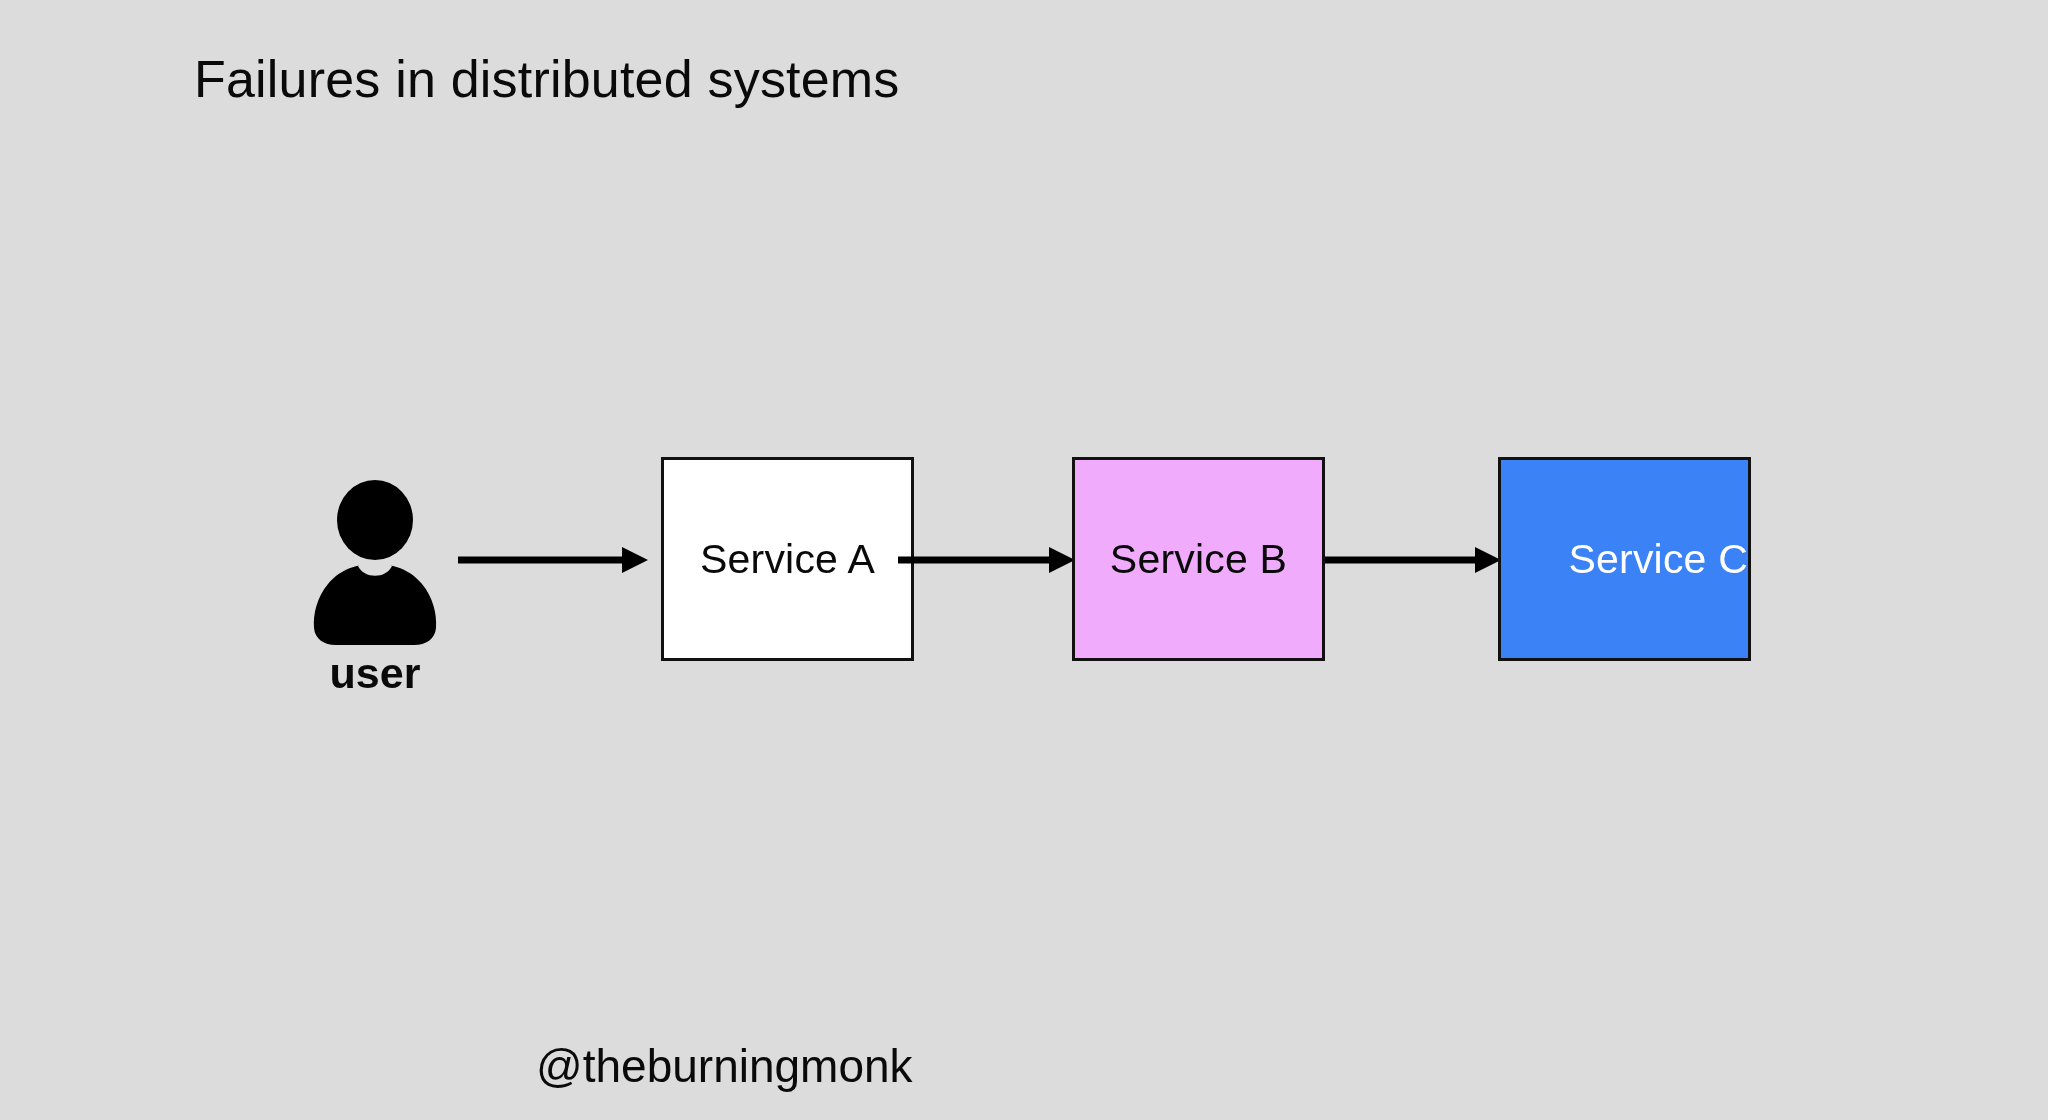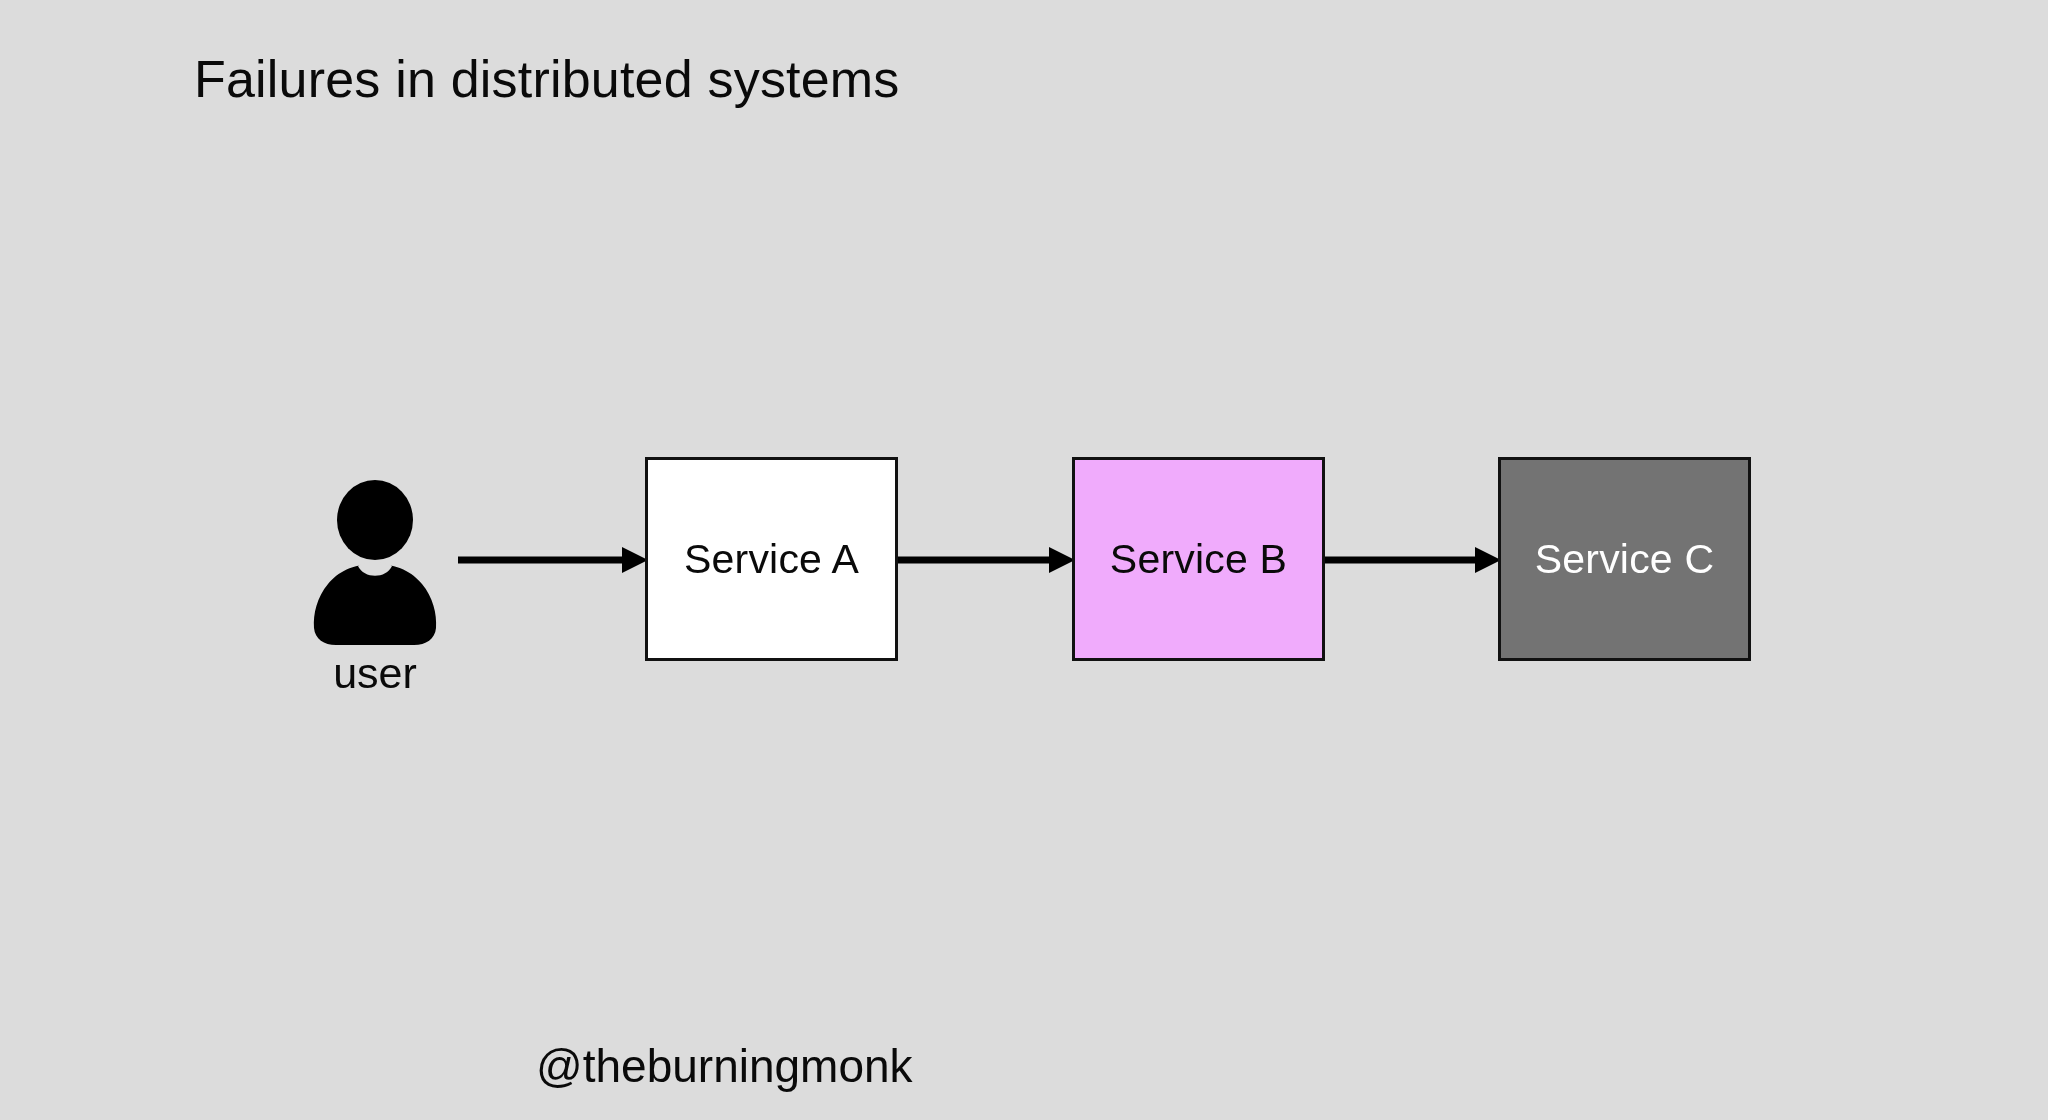--- a/index.html
+++ b/index.html
@@ -64,20 +64,21 @@
   .actor-label {
     position: absolute;
     left: 0;
     top: 168px;
     width: 150px;
     text-align: center;
     font-size: 43px;
     line-height: 50px;
     color: #0a0a0a;
     white-space: nowrap;
+    font-weight: bold;
   }
 
   
   .node {
     position: absolute;
     top: 457px;
     width: 253px;
     height: 204px;
     box-sizing: border-box;
     border: 3px solid #111111;
@@ -94,21 +95,21 @@
   .node.healthy {
     background: #ffffff;
   }
   .node.healthy .node-label {
     color: #0a0a0a;
   }
   .node.failed .node-label {
     color: #ffffff;
   }
 
-  .node-a { left: 645px; }
+  .node-a { left: 661px; }
   .node-b { left: 1072px; }
   .node-c { left: 1498px; }
 
   
   .arrow {
     position: absolute;
     height: 30px;
     top: 545px;
   }
   .arrow svg {
@@ -196,21 +197,21 @@
       <span class="node-label" style="color: rgb(10, 10, 10);">Service B</span>
     </div>
 
     <div class="arrow arrow-3">
       <svg viewBox="0 0 176 30" preserveAspectRatio="none" aria-hidden="true">
         <line x1="0" y1="15" x2="154" y2="15" stroke="#000000" stroke-width="7"></line>
         <polygon points="150,2 176,15 150,28" fill="#000000"></polygon>
       </svg>
     </div>
 
-    <div class="node failed node-c" style="background: #737373; border-color: rgb(17, 17, 17);">
+    <div class="node failed node-c" style="background: #3b82f6; border-color: rgb(17, 17, 17); justify-content: flex-end;">
       <span class="node-label" style="color: rgb(255, 255, 255);">Service C</span>
     </div>
 
   </div>
 
   <div class="footer-handle">@theburningmonk</div>
 
 </div>
 
 </body></html>

